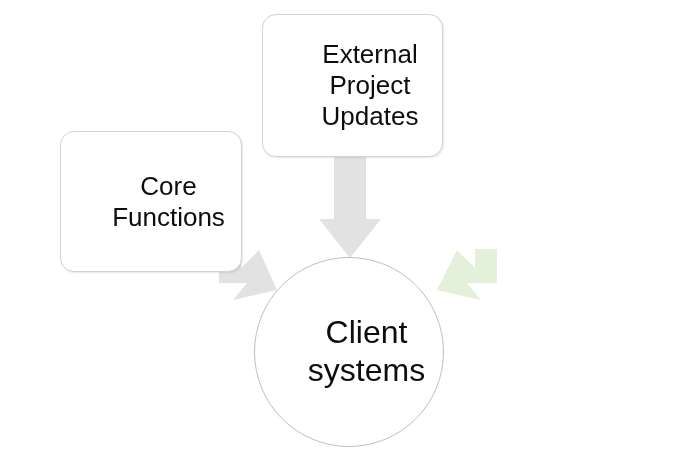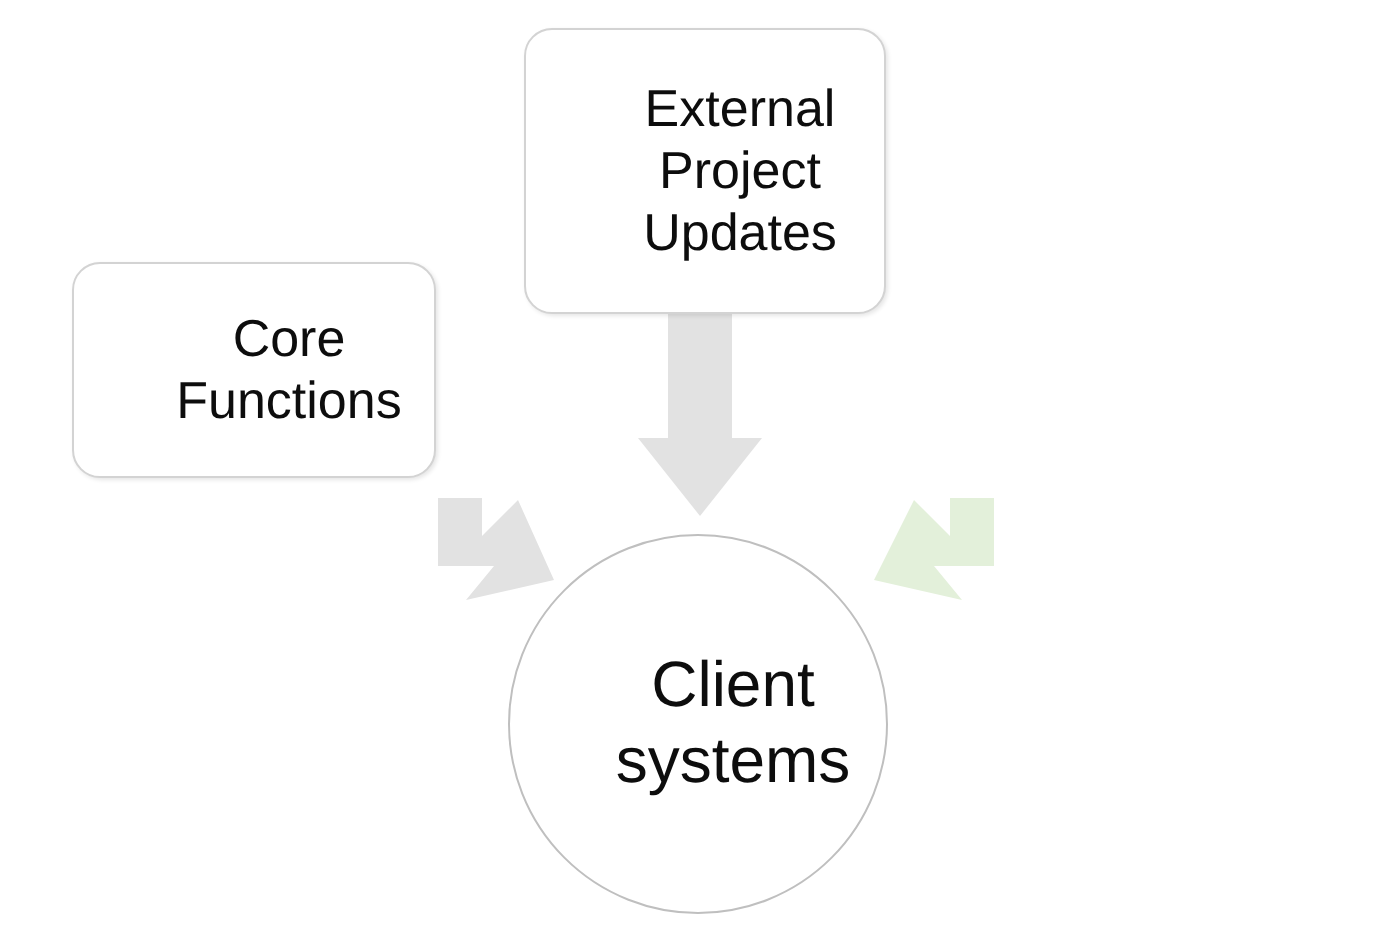--- a/index.html
+++ b/index.html
@@ -71,36 +71,36 @@
 
     <g>
       <polygon points="219,249 241,249 241,268 259,250 277,290 233,300 247,283 219,283" fill="#e2e2e2"></polygon>
     </g>
 
     <g>
       <polygon points="497,249 475,249 475,268 457,250 437,290 481,300 467,283 497,283" fill="#e3f0da"></polygon>
     </g>
   </svg>
 
-  <div class="node rbox" style="left:36px; top:131px; width:182px; height:108px; font-size:26px;">
+  <div class="node rbox" style="left:60px; top:131px; width:182px; height:141px; font-size:26px;">
     <span class="label">
       <span class="node-text-inner">Core
 Functions</span>
     </span>
   </div>
 
   <div class="node rbox" style="left:262px; top:14px; width:181px; height:143px; font-size:26px;">
     <span class="label">
       <span class="node-text-inner">External
 Project
 Updates</span>
     </span>
   </div>
 
 
-  <div class="node circle" style="left:254px; top:267px; width:190px; height:190px; font-size:32px;">
+  <div class="node circle" style="left:254px; top:257px; width:190px; height:190px; font-size:32px;">
     <span class="label">
       <span class="node-text-inner">Client
 systems</span>
     </span>
   </div>
 
 </div>
 
 </body></html>

